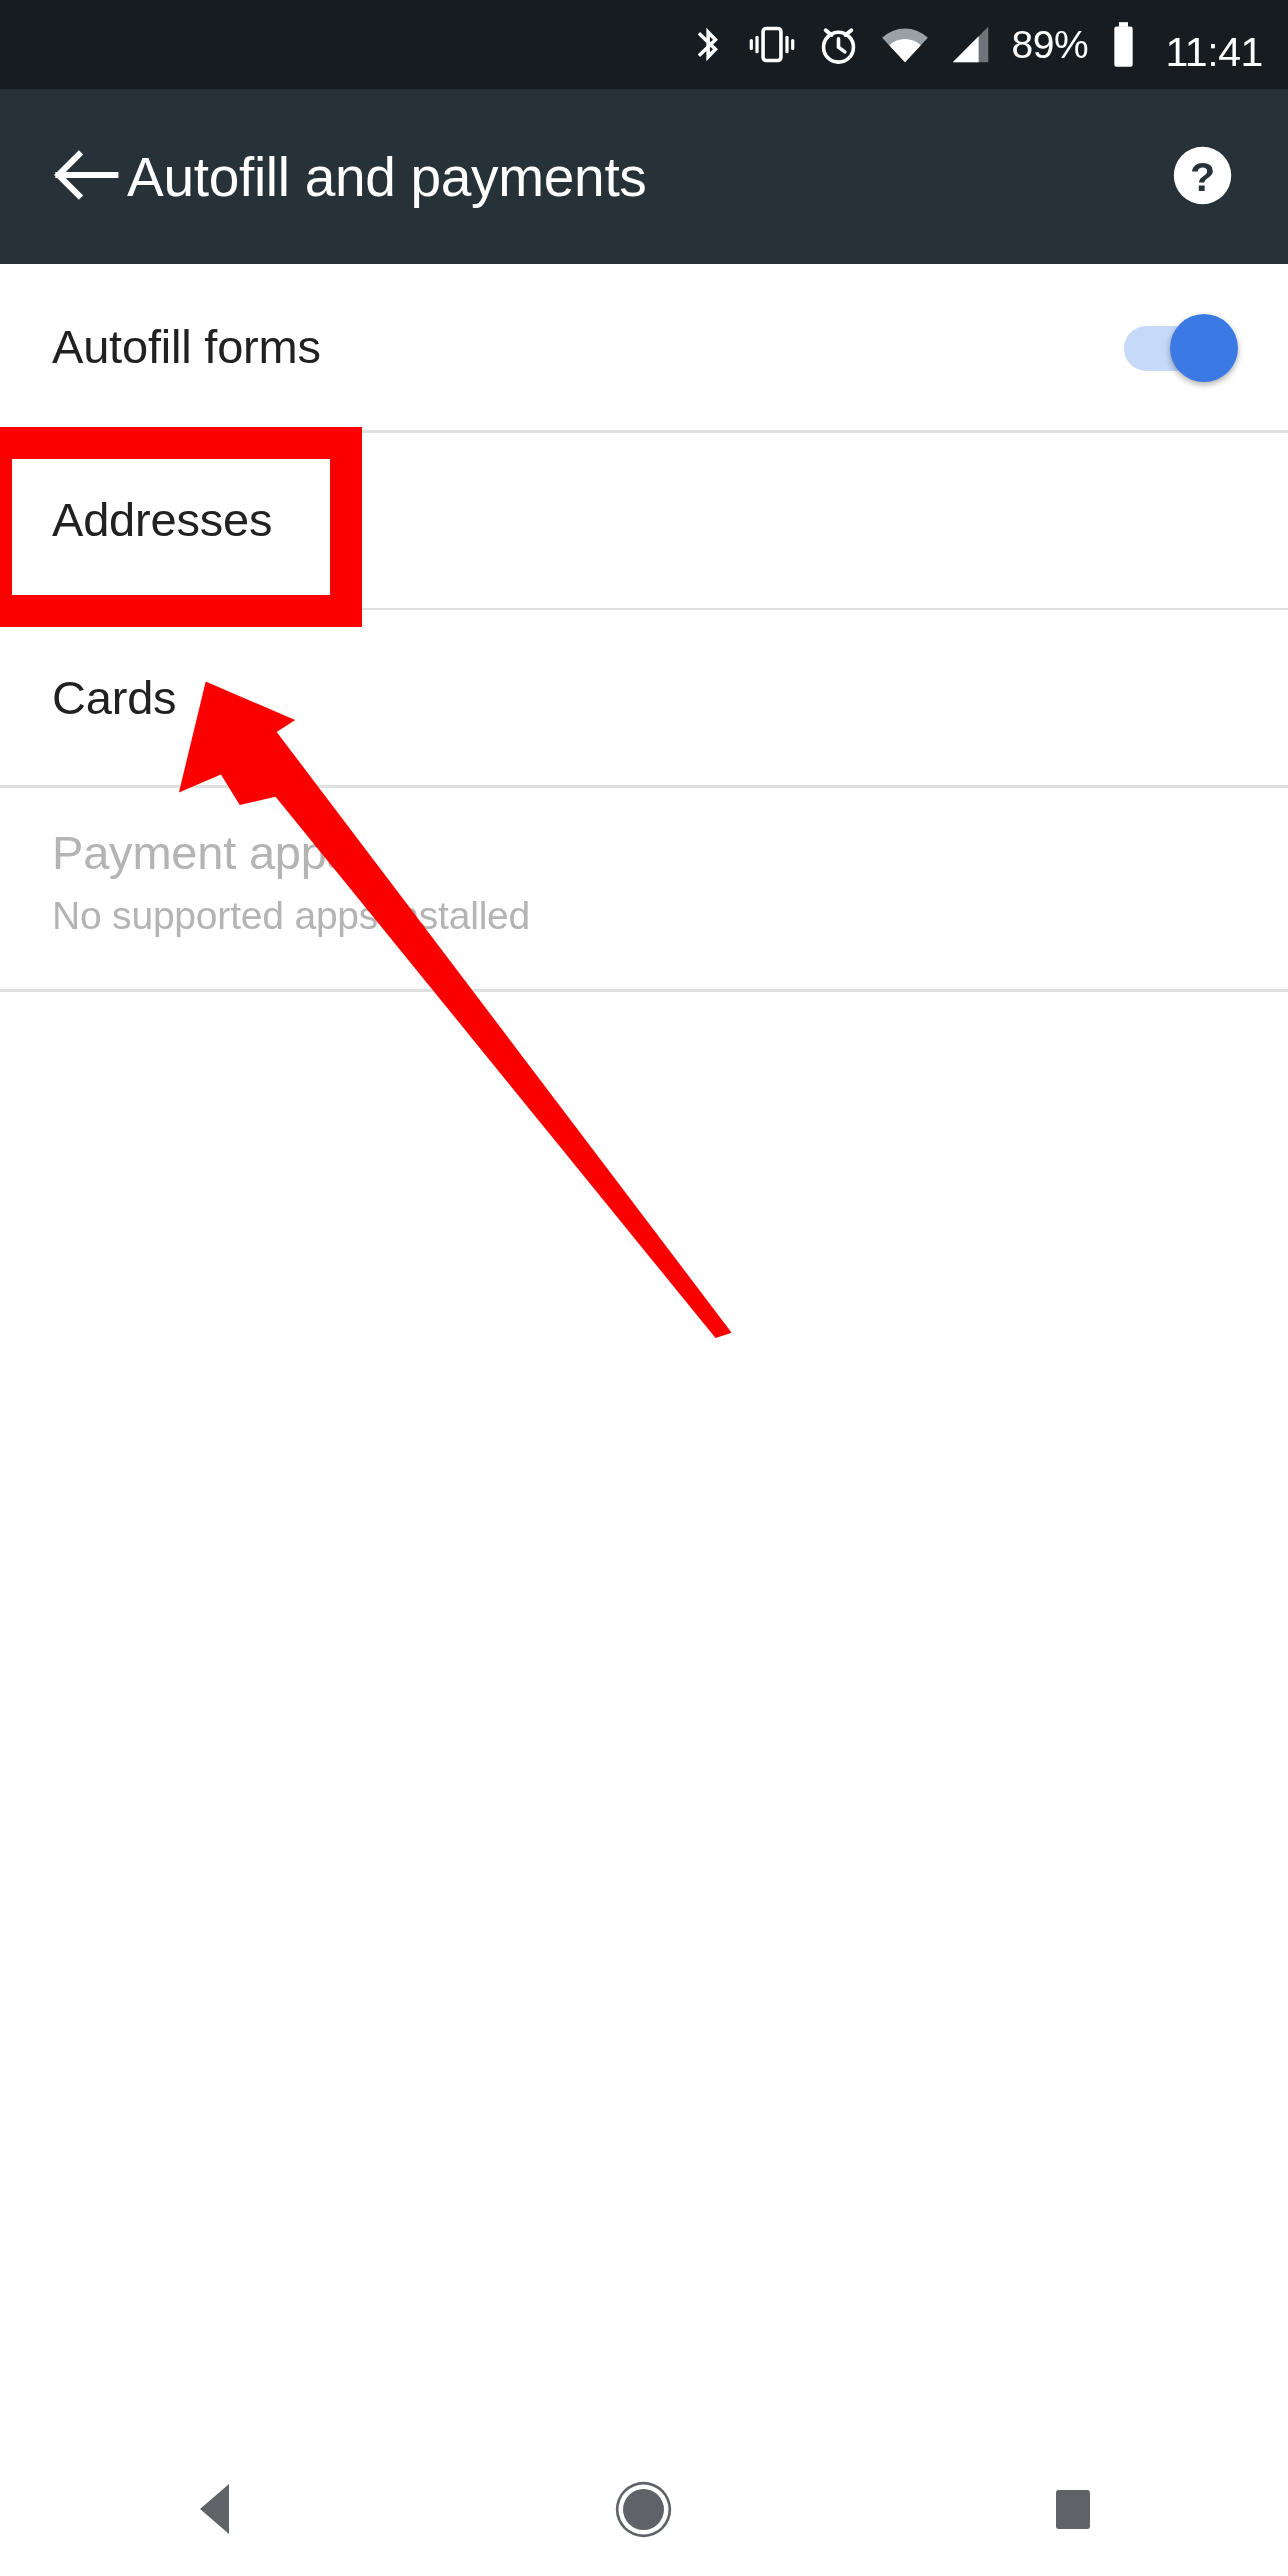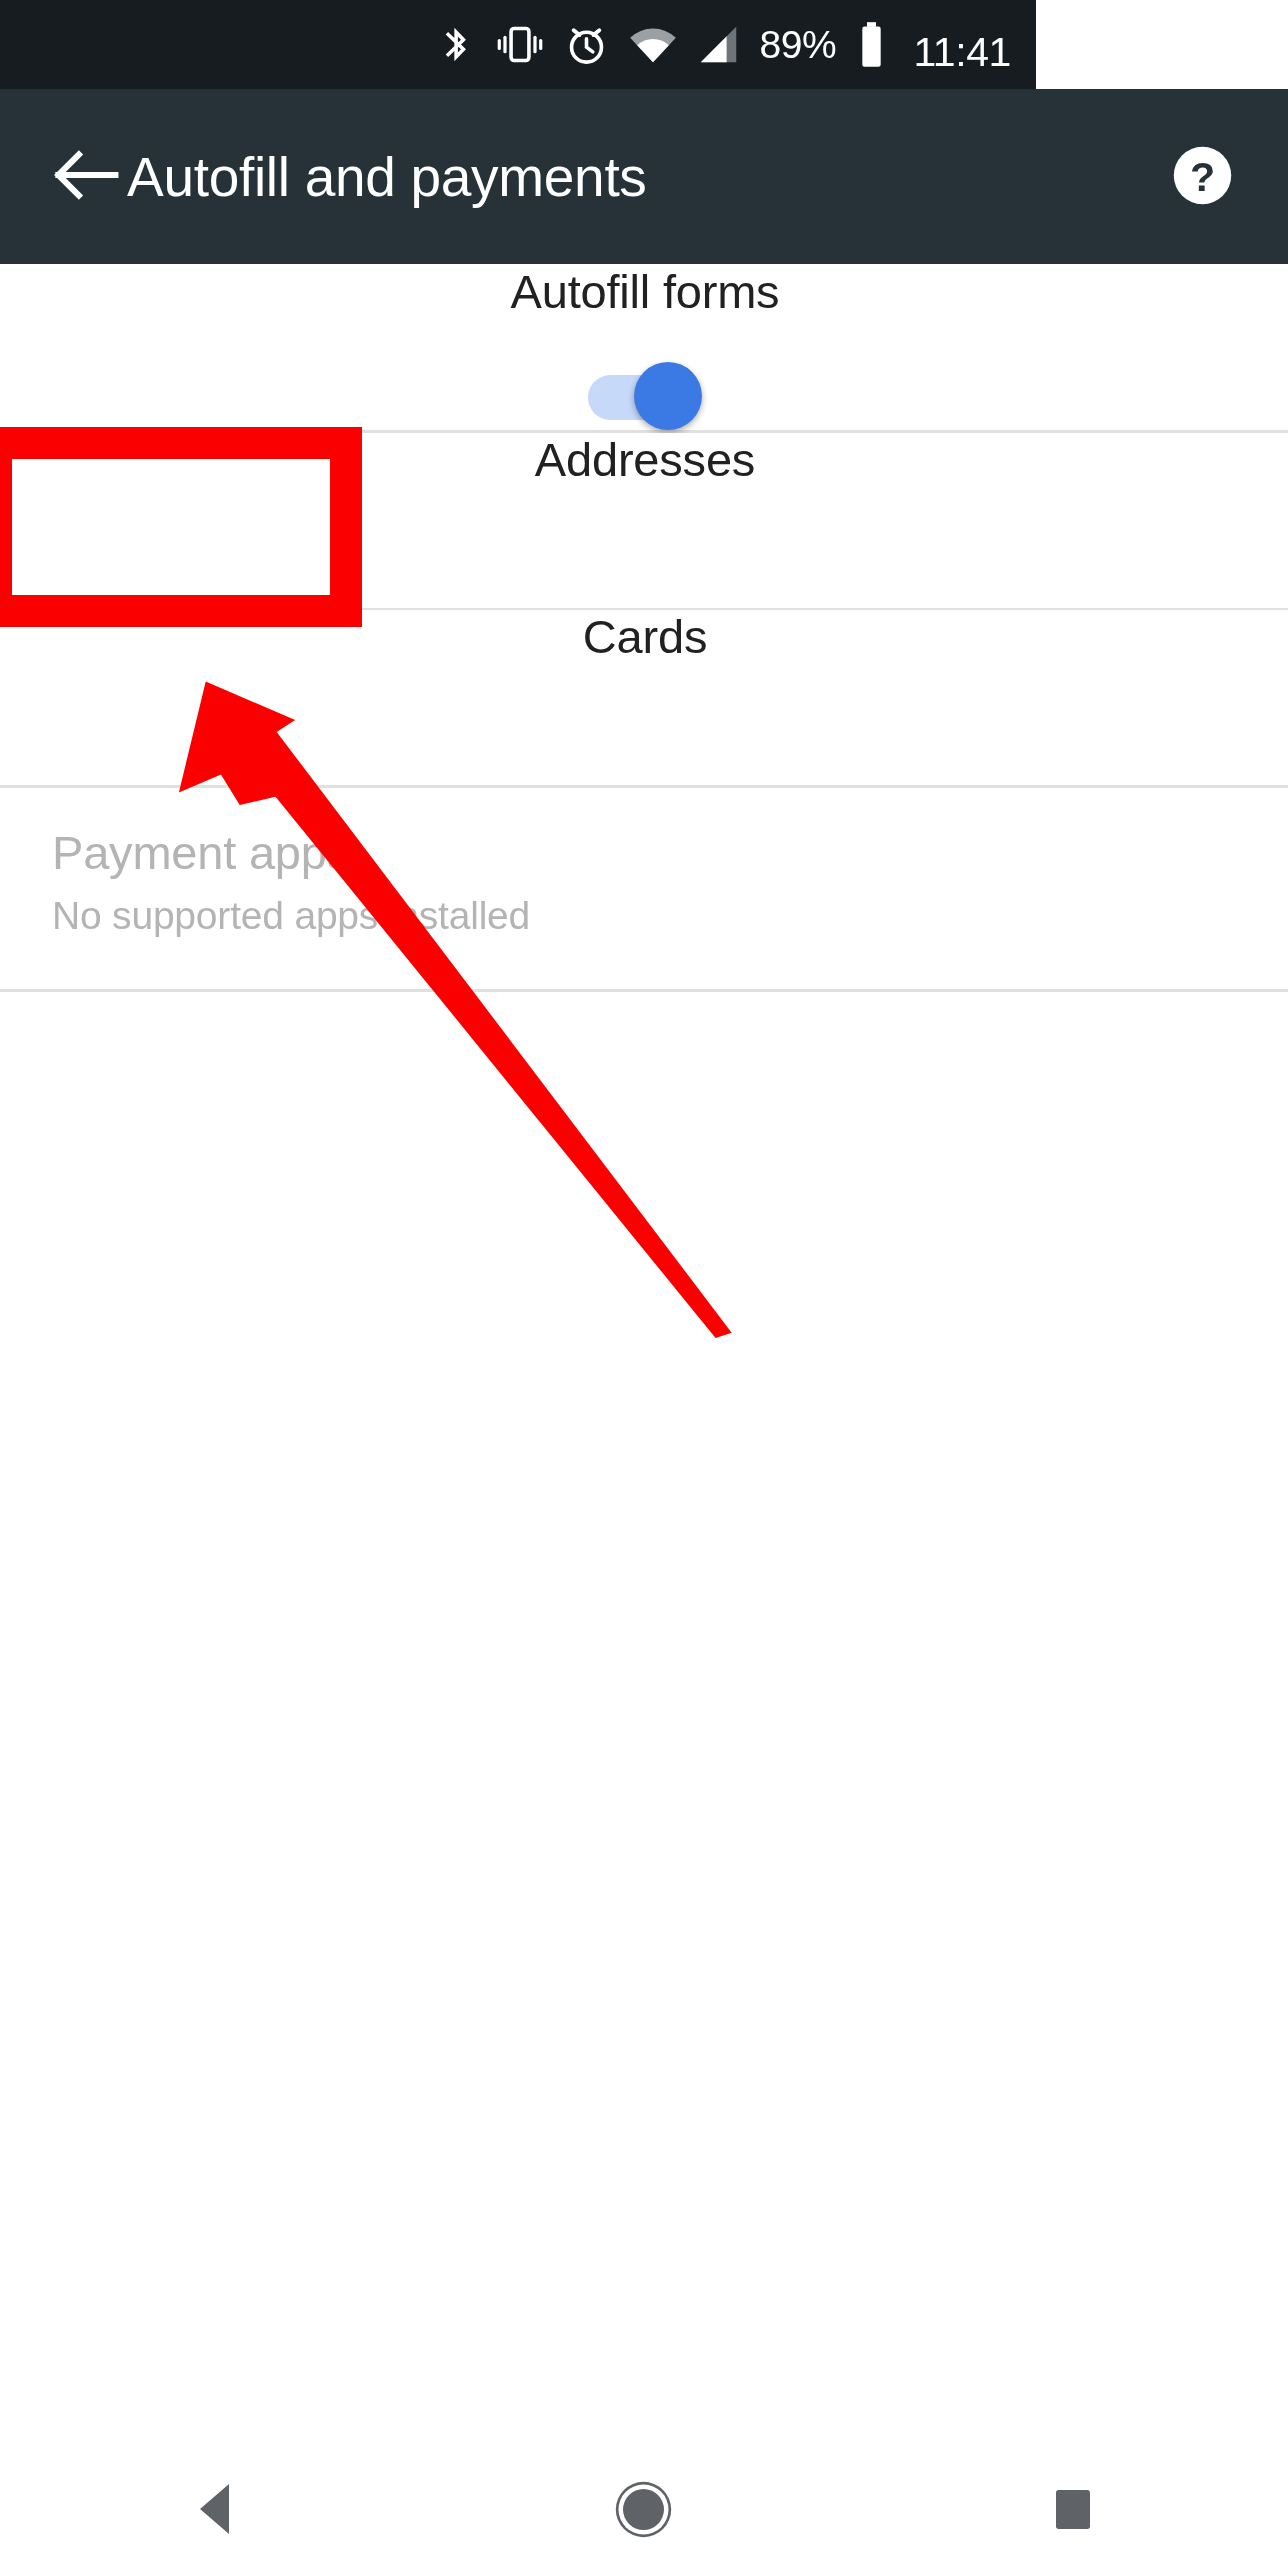--- a/index.html
+++ b/index.html
@@ -13,21 +13,21 @@
     position: relative;
     overflow: hidden;
     font-family: "Liberation Sans", sans-serif;
     -webkit-font-smoothing: antialiased;
   }
 
   
   .status-bar {
     position: absolute;
     left: 0; top: 0;
-    width: 1036px; height: 89px;
+    width: 1288px; height: 89px;
     background: #171c20;
     display: flex;
     align-items: center;
     justify-content: flex-end;
     box-sizing: border-box;
     padding-right: 25px;
   }
   .status-icons {
     display: flex;
     align-items: center;
@@ -102,21 +102,20 @@
     background: #ffffff;
   }
   .row {
     position: relative;
     box-sizing: border-box;
     width: 1288px;
     display: flex;
     align-items: center;
     padding: 0 50px 0 52px;
     background: #ffffff;
-    flex-direction: column;
   }
   .row-toggle { height: 165px; }
   .row-nav    { height: 175px; }
   .row-disabled { height: 201px; align-items: flex-start; padding-top: 38px; }
 
   .row-label {
     font-size: 47px;
     color: #212121;
     letter-spacing: -0.2px;
     line-height: 1.15;

